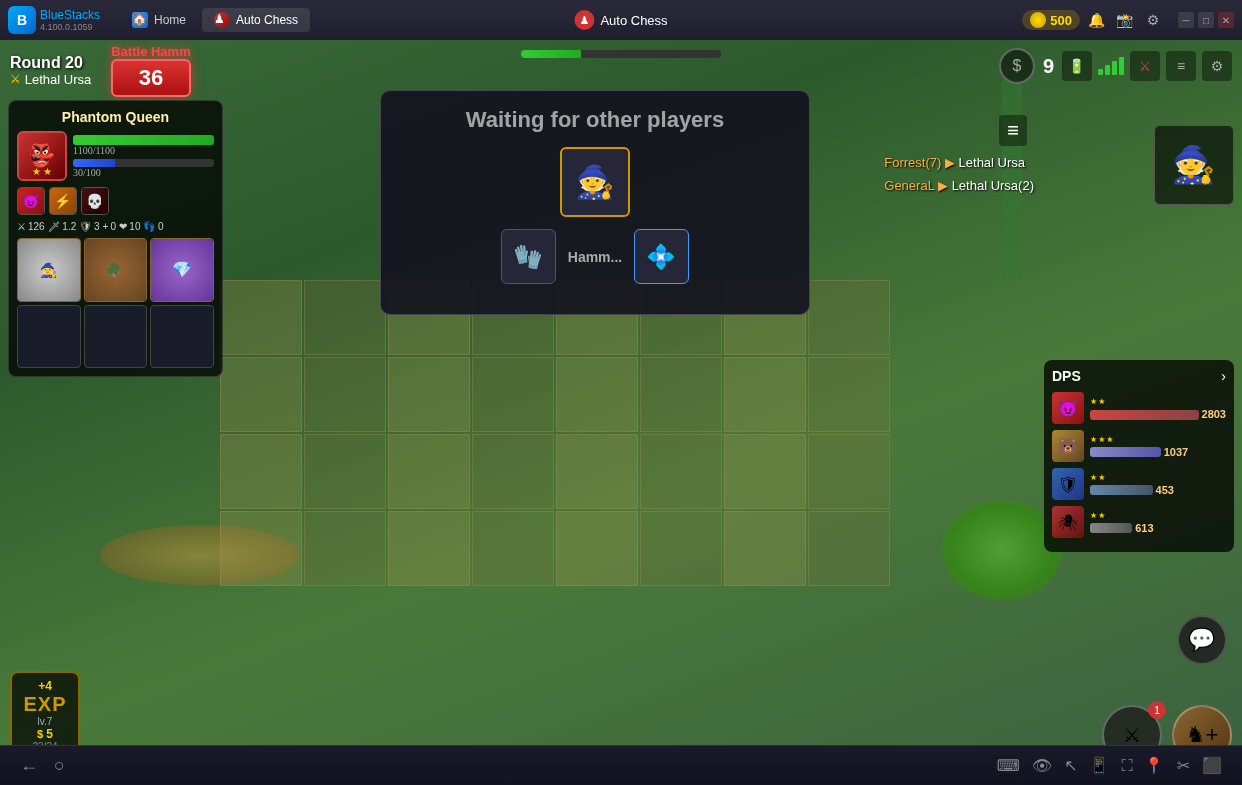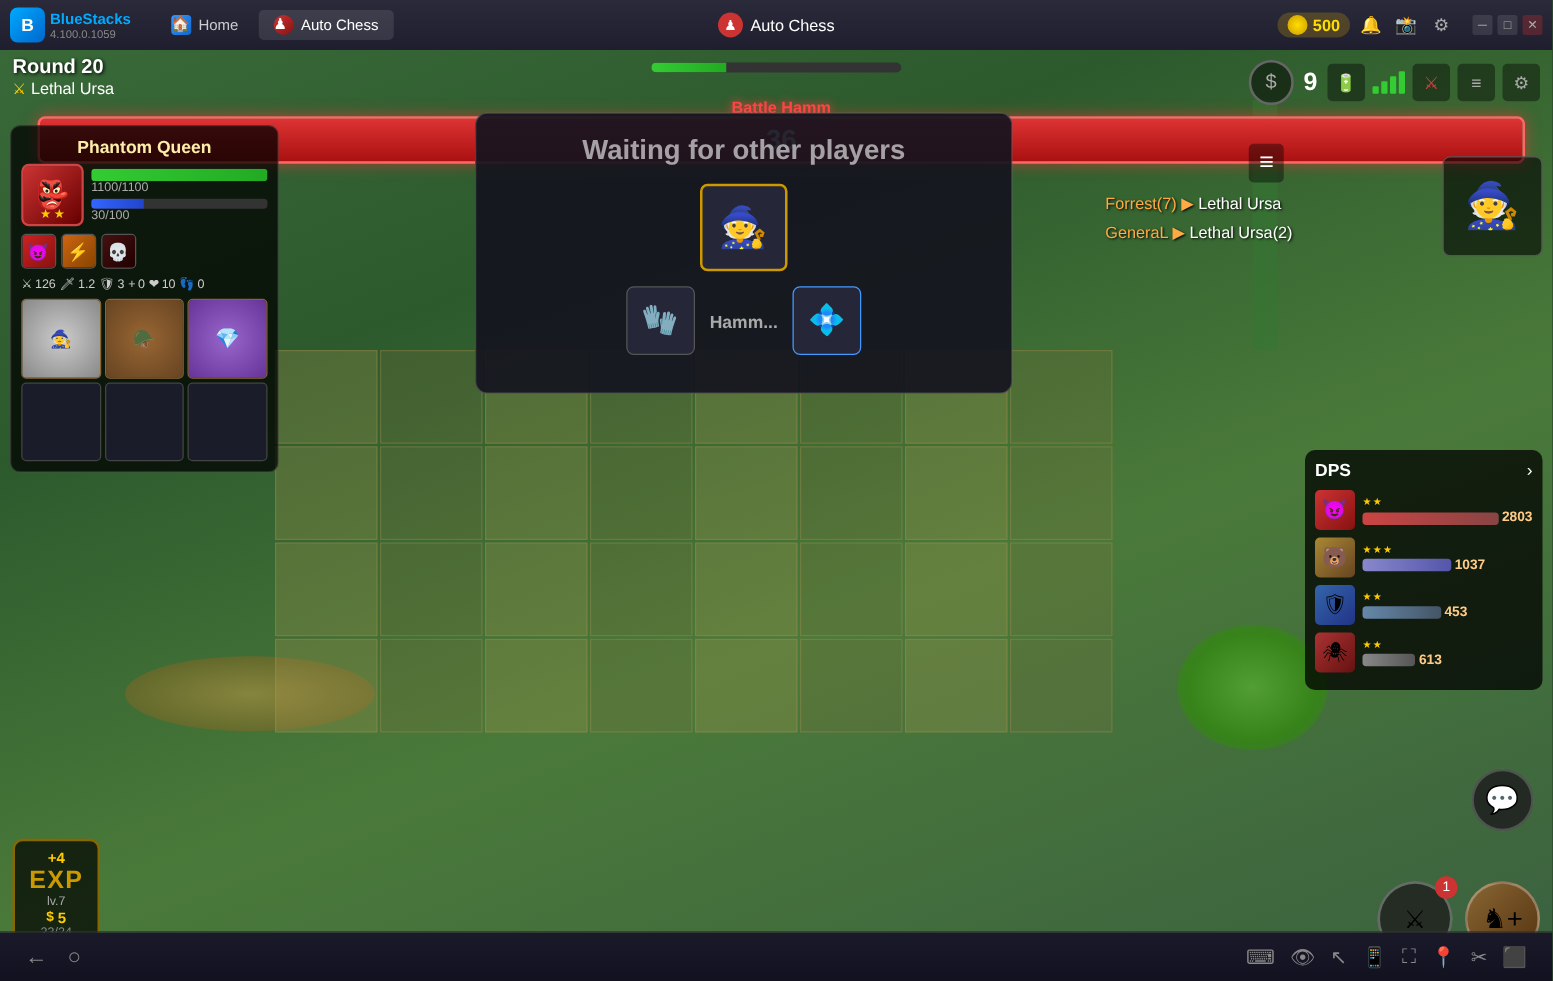--- a/index.html
+++ b/index.html
@@ -69,21 +69,21 @@
       align-items: center;
       justify-content: center;
       color: white;
       font-size: 14px;
       font-weight: bold;
     }
     .bs-logo-text {
       display: flex;
       flex-direction: column;
     }
-    .bs-logo-text .brand { color: #00aaff; font-size: 12px; font-weight: bold; }
+    .bs-logo-text .brand { color: #00aaff; font-size: 12px; font-weight: normal; }
     .bs-logo-text .version { color: #888; font-size: 9px; }
 
     .bs-tabs {
       display: flex;
       align-items: center;
       margin-left: 20px;
       gap: 4px;
     }
     .bs-tab {
       display: flex;
@@ -172,23 +172,23 @@
     }
 
     
     .game-hud-top {
       position: absolute;
       top: 45px;
       left: 0;
       right: 12px;
       height: 50px;
       display: flex;
+      align-items: center;
       padding: 0 10px;
       z-index: 50;
-      flex-direction: column;
     }
 
     .round-info {
       display: flex;
       flex-direction: column;
       color: white;
     }
     .round-label {
       font-size: 16px;
       font-weight: bold;
@@ -355,21 +355,21 @@
     .hp-bar {
       width: 100%;
       height: 10px;
       background: #333;
       border-radius: 3px;
       overflow: hidden;
     }
     .hp-fill { height: 100%; background: linear-gradient(90deg, #33cc33, #22aa22); width: 100%; }
     .mp-bar { height: 8px; background: #333; border-radius: 3px; overflow: hidden; margin-top: 2px; }
     .mp-fill { height: 100%; background: linear-gradient(90deg, #3366ff, #2244cc); width: 30%; }
-    .stat-text { color: #aaa; font-size: 10px; }
+    .stat-text { color: #aaa; font-size: 10px; font-family: Liberation Serif, serif; }
 
     .hero-abilities {
       display: flex;
       gap: 4px;
       margin-bottom: 6px;
     }
     .ability-slot {
       width: 28px;
       height: 28px;
       border-radius: 4px;

